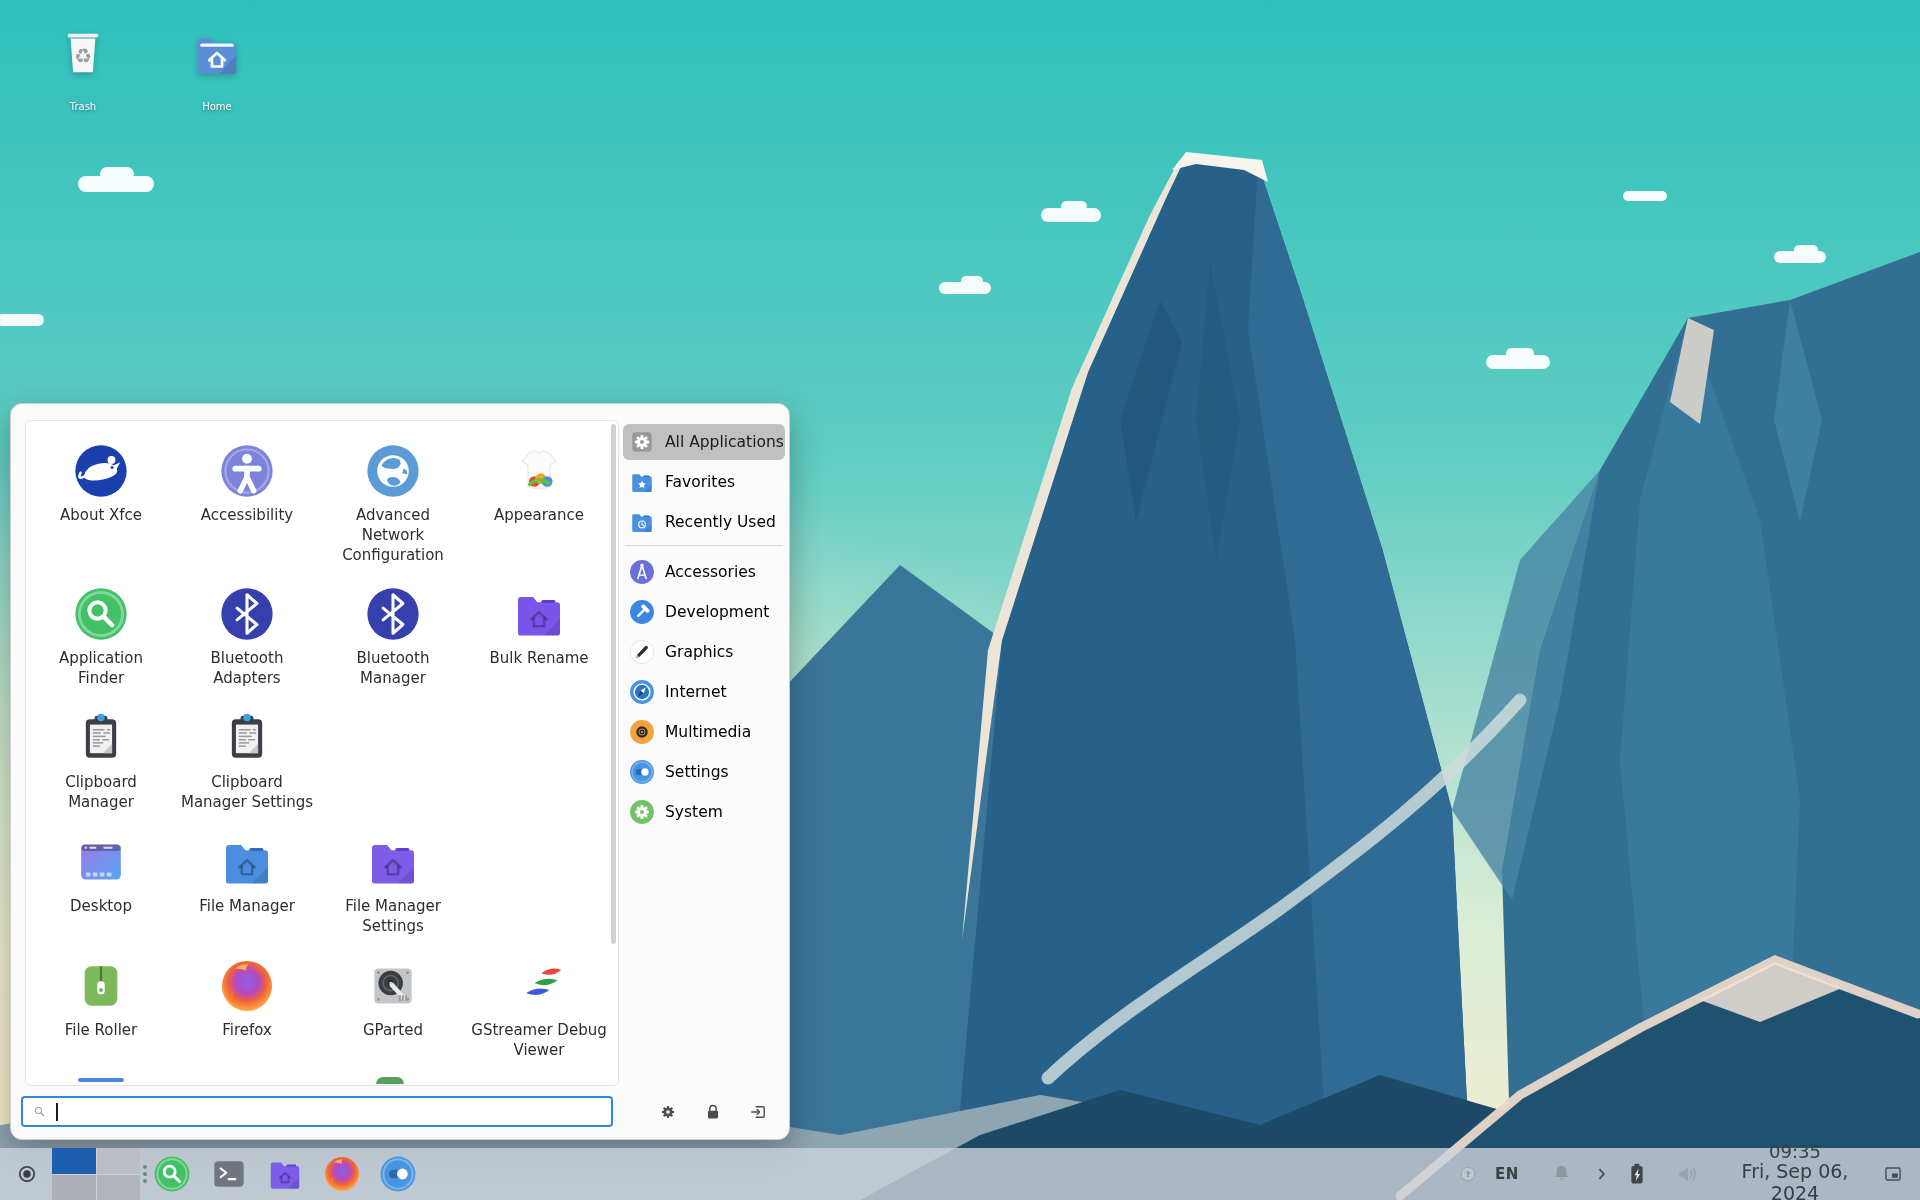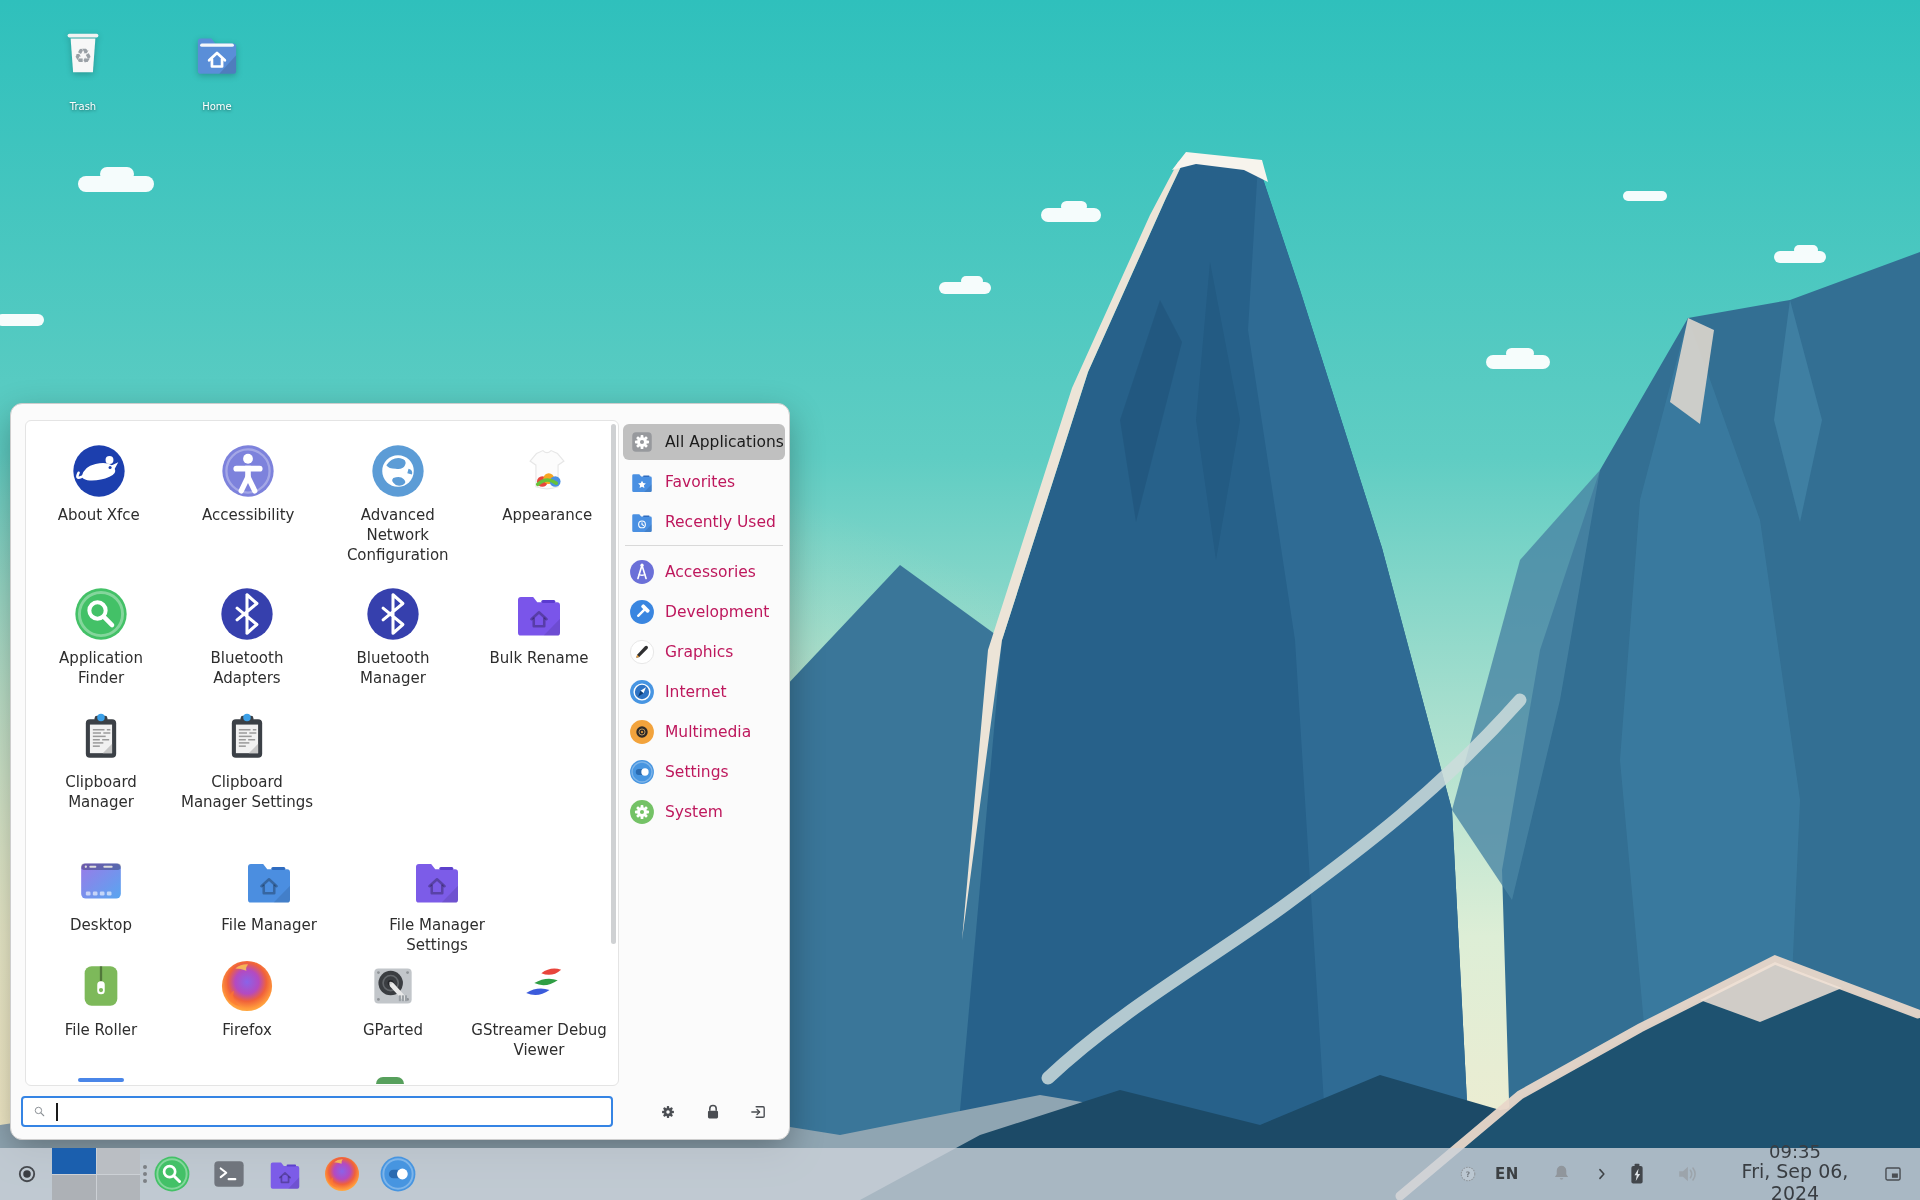--- a/index.html
+++ b/index.html
@@ -24,21 +24,21 @@
   .app .ic{width:56px;height:56px}
   .app .ic svg{width:56px;height:56px}
   .app .lbl{margin-top:7px;font-size:15px;line-height:1.32;color:#2e2e2e;text-align:center;max-width:142px}
   .vthumb{position:absolute;right:2px;top:3px;width:5px;height:520px;background:#cfd1d3;border-radius:3px}
   .fragA{position:absolute;left:52px;top:657px;width:46px;height:4px;border-radius:2px;background:#4a86e8}
   .fragB{position:absolute;left:350px;top:656px;width:28px;height:7px;background:#57a05c;
          border-radius:14px 14px 0 0}
 
   #cats{position:absolute;left:612px;top:20px;width:162px}
   .cat{display:flex;align-items:center;height:36px;margin-bottom:4px;padding:0 6px;border-radius:6px;
-       font-size:15.5px;color:#be185d;cursor:default;white-space:nowrap}
+       font-size:15.5px;color:#000000;cursor:default;white-space:nowrap}
   .cat .ic{width:26px;height:26px;margin-right:10px;flex:0 0 auto}
   .cat .ic svg{width:26px;height:26px}
   .cat.sel{background:#c0c0c0;color:#1b1b1b;font-weight:400}
   .catsep{height:1px;background:#d9d9d9;margin:5px 2px 8px}
 
   #searchbox{position:absolute;left:10px;top:692px;width:592px;height:31px;background:#fff;
        border:2px solid #3584e4;border-radius:4px;display:flex;align-items:center;padding:0 8px;box-sizing:border-box}
   #searchbox .ic{width:17px;height:17px}
   #searchbox .ic svg{width:17px;height:17px;display:block}
   .caret{width:2px;height:18px;background:#1a1a1a;margin-left:8px;animation:blink 1.2s steps(1) infinite}
@@ -169,21 +169,21 @@
         </svg></div>
     <div class="lbl">Home</div>
   </div>
 
   <div id="menu">
     <div id="app-grid">
 
       <div class="fragA"></div>
       <div class="fragB"></div>
       <div class="vthumb"></div>
-    <div class="agrow" style="top: 22px; gap: 8px;">
+    <div class="agrow" style="top: 22px;">
           <div class="app">
             <div class="ic"><svg viewBox="0 0 48 48" xmlns="http://www.w3.org/2000/svg">
                 <circle cx="24" cy="24" r="22" fill="#1c3fae"></circle>
    <path d="M9 29 Q11 20 21 18 Q30 16 35 19 L40.5 16.5 L37.5 22 Q39.5 26 33 29 Q24 33 14 32 Q10 31 9 29 Z" fill="#fff"></path>
    <circle cx="33" cy="14.5" r="3.4" fill="#fff"></circle>
    <path d="M9 29 Q3.5 31.5 6.5 25.5" stroke="#fff" stroke-width="2.2" fill="none" stroke-linecap="round"></path>
    <circle cx="33.5" cy="21" r="1.3" fill="#1c3fae"></circle>
               </svg></div>
             <div class="lbl">About Xfce</div>
           </div>
@@ -285,21 +285,21 @@
                   <path d="M17 19.8 h7 M26 19.8 h6"></path>
                   <path d="M17 22.6 h11"></path>
      <path d="M17 25.4 h6 M25 25.4 h6"></path>
                   <path d="M17 28.2 h9"></path>
                   <path d="M17 31 h6"></path>
                 </g>
               </svg></div>
             <div class="lbl">Clipboard<br>Manager Settings</div>
           </div>
         </div>
-        <div class="agrow" style="top: 432px; gap: 22px;">
+        <div class="agrow" style="top: 413px;">
           <div class="app">
             <div class="ic"><svg viewBox="0 0 48 48" xmlns="http://www.w3.org/2000/svg">
                 <defs>
                   <linearGradient id="dg1" x1="0" y1="0" x2="1" y2="1">
      <stop offset="0" stop-color="#9a7ae8"></stop>
                     <stop offset="1" stop-color="#58a6f0"></stop>
                   </linearGradient>
                 </defs>
    <rect x="7" y="9" width="34" height="30" rx="4" fill="url(#dg1)"></rect>
    <rect x="7" y="9" width="34" height="5.5" rx="2.7" fill="rgba(30,30,60,.35)"></rect>

